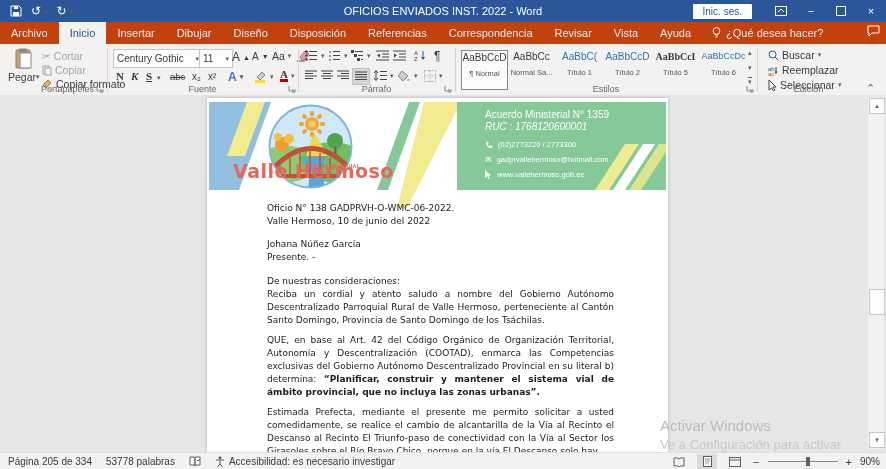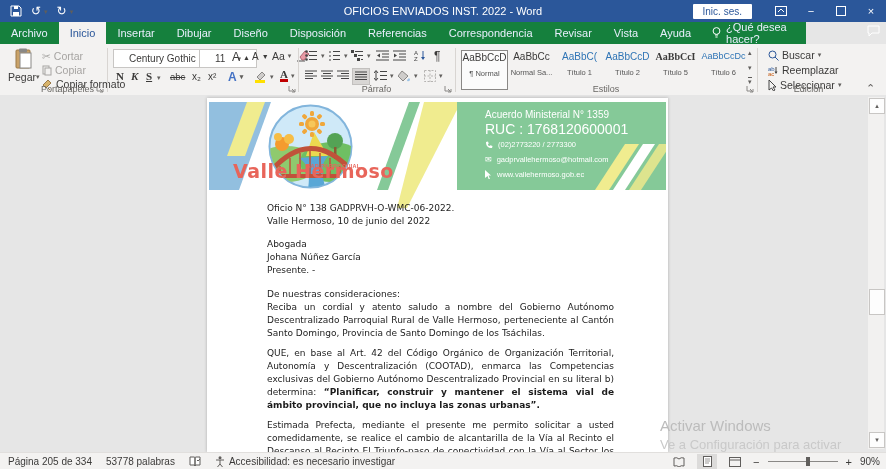--- a/index.html
+++ b/index.html
@@ -11,56 +11,56 @@
             display:flex;align-items:center;font-size:11px;}
   .qat{display:flex;align-items:center;gap:9px;padding-left:10px;}
   .qat span{cursor:default;font-size:12px;line-height:1;}
   .qat .dd{font-size:7px;margin-left:-6px;}
   .title-text{position:absolute;left:0;right:0;text-align:center;font-size:11px;color:#fff;pointer-events:none;}
   .tb-right{position:absolute;right:0;top:0;height:22px;display:flex;align-items:center;}
   .signin{background:#fff;color:#2b579a;font-size:10px;padding:2px 10px;margin-right:14px;border-radius:1px;}
   .tb-btn{width:30px;height:22px;display:flex;align-items:center;justify-content:center;color:#fff;font-size:11px;}
   .restore-box{width:8px;height:8px;border:1px solid #fff;}
   
-  .tabsrow{position:absolute;left:0;top:22px;width:806px;height:22px;background:#15803d;display:flex;
+  .tabsrow{position:absolute;left:0;top:22px;width:886px;height:22px;background:#c2410c;display:flex;
            align-items:stretch;color:#e8eefc;font-size:11px;}
   .tab{display:flex;align-items:center;padding:0 11px;cursor:default;}
   .tab.active{background:#f3f2f1;color:#2b579a;}
   .tellme{display:flex;align-items:center;gap:5px;padding:0 10px;}
   .comment-btn{position:absolute;right:6px;top:25px;}
   
   .ribbon{position:absolute;left:0;top:44px;width:886px;height:51px;background:#f3f2f1;
           border-bottom:1px solid #d5d2cf;font-size:10.5px;color:#3b3a39;}
   .gsep{position:absolute;top:4px;bottom:3px;width:1px;background:#d8d5d2;}
   .glabel{position:absolute;bottom:1px;font-size:9px;color:#696764;text-align:center;}
   .launcher{position:absolute;bottom:2px;width:8px;height:8px;}
   .rbtn{position:absolute;display:flex;align-items:center;gap:3px;white-space:nowrap;cursor:default;}
   .dd{font-size:7px;color:#605e5c;}
   .grayed{color:#a6a4a2;}
   .combo{position:absolute;background:#fff;border:1px solid #c8c6c4;height:17px;display:flex;
-         align-items:center;justify-content:space-between;padding:0 15px;font-size:10px;}
+         align-items:center;justify-content:space-between;padding:0 3px;font-size:10px;}
   .fmt{font-size:11px;font-weight:bold;font-family:"Liberation Serif",serif;}
   .sel-btn{background:#d8d6d4;border:1px solid #c2c0be;}
   .stylecard{position:absolute;top:6px;width:45px;height:38px;text-align:center;cursor:default;}
   .stylecard .sample{font-size:10px;line-height:13px;white-space:nowrap;overflow:hidden;}
   .stylecard .slabel{font-size:7.5px;color:#555;margin-top:5px;white-space:nowrap;overflow:hidden;}
   .stylecard.selected{border:1px solid #8a8886;background:#fbfbfb;}
   .blue-style{color:#2e74b5;}
   .chev{position:absolute;color:#605e5c;font-size:10px;}
   
   .canvas{position:absolute;left:0;top:95px;width:886px;height:357px;background:#e6e6e6;overflow:hidden;}
   .page{position:absolute;left:207px;top:3px;width:461px;height:354px;background:#fff;
         box-shadow:0 0 3px rgba(0,0,0,.25);}
   
   .lh{position:absolute;left:2px;top:4px;width:457px;height:88px;}
   .lh .shape{position:absolute;left:0;top:0;width:457px;height:88px;}
   .lh-tip{position:absolute;left:0;top:0;width:457px;height:106px;}
   .gpanel{position:absolute;left:248px;top:0;width:209px;height:88px;overflow:hidden;color:#fff;}
   .gpanel .line1{position:absolute;left:28px;top:7px;font-size:10px;}
-  .gpanel .line2{position:absolute;left:28px;top:19px;font-size:14px;}
+  .gpanel .line2{position:absolute;left:28px;top:19px;font-size:10px;font-style:italic;}
   .contact{position:absolute;left:28px;font-size:7.5px;display:flex;align-items:center;gap:5px;}
   .brand{position:absolute;left:24px;top:58px;font-size:19px;color:#e8655a;letter-spacing:.5px;font-weight:bold;
          font-family:"DejaVu Sans",sans-serif;}
   .brand-small{position:absolute;left:97px;top:61px;font-size:5.5px;color:#e8655a;font-weight:bold;letter-spacing:.3px;}
   
   .bodytext{position:absolute;left:60px;top:104px;width:347px;font-family:"DejaVu Sans",sans-serif;
             font-size:9px;line-height:13px;color:#1c1c1c;text-align:justify;}
   .bodytext .line{text-align:left;}
   .bodytext p{margin:0 0 7px 0;}
   .gap10{height:10px;} .gap12{height:11px;}
@@ -232,20 +232,21 @@
             <path d="M3 7l5-5 3 3-5 5z" fill="#cfcdcb" stroke="#8a8886"></path>
             <rect x="1" y="10" width="10" height="3" fill="#ffe000"></rect>
           </svg>
         </span>
       <span class="dd">▾</span>
     </div>
     <div class="rbtn" style="left:280px;top:25px;">
       <span style="font-weight:bold;font-family:'Liberation Serif',serif;font-size:11px;border-bottom:3px solid #c00000;line-height:10px;">A</span>
       <span class="dd">▾</span>
     </div>
+    <div class="glabel" style="left:107px;width:191px;">Fuente</div>
     <div class="launcher" style="left:288px;">
         <svg width="8" height="8" viewBox="0 0 8 8">
           <path d="M1 1v5h5M4 4l3 3M7 4v3h-3" fill="none" stroke="#8a8886"></path>
         </svg>
       </div>
     <div class="gsep" style="left:298px;"></div>
 
     <div class="rbtn" style="left:305px;top:6px;">
       <svg width="13" height="11" viewBox="0 0 13 11">
           <circle cx="1.5" cy="1.5" r="1.3" fill="#444"></circle>
@@ -481,21 +482,20 @@
               </svg>
             <span>www.vallehermoso.gob.ec</span>
           </div>
         </div>
       </div>
 
       <div class="bodytext">
         <div class="line">Oficio N° 138  GADPRVH-O-WMC-06-2022.</div>
         <div class="line">Valle Hermoso, 10 de junio del 2022</div>
         <div class="gap10"></div>
-        <div class="line">Abogada</div>
         <div class="line">Johana Núñez García</div>
         <div class="line">Presente. -</div>
         <div class="gap12"></div>
         <div class="line">De nuestras consideraciones:</div>
         <p>Reciba un cordial y atento saludo a nombre del Gobierno Autónomo Descentralizado Parroquial Rural de Valle Hermoso, perteneciente al Cantón Santo Domingo, Provincia de Santo Domingo de los Tsáchilas.</p>
         <p><span>QUE, en base al Art. 42 del Código Orgánico de Organización Territorial, Autonomía y Descentralización (COOTAD), enmarca las Competencias exclusivas del Gobierno Autónomo Descentralizado Provincial en su literal b) determina: </span><span style="font-weight:bold;">“Planificar, construir y mantener el sistema vial de ámbito provincial, que no incluya las zonas urbanas”.</span></p>
         <p>Estimada Prefecta, mediante el presente me permito solicitar a usted comedidamente, se realice el cambio de alcantarilla de la Vía al Recinto el Descanso al Recinto El Triunfo-paso de conectividad con la Vía al Sector los Girasoles sobre el Río Bravo Chico, porque  en la vía El Descanso solo hay</p>
       </div>
     </div>
 

